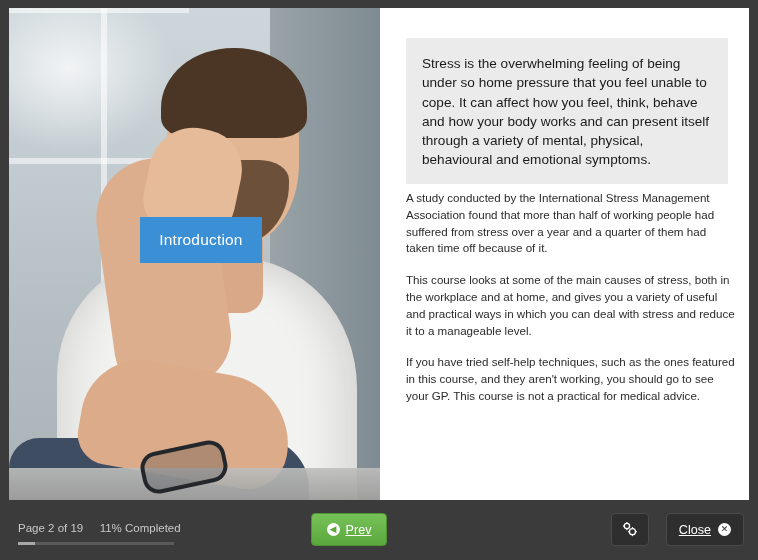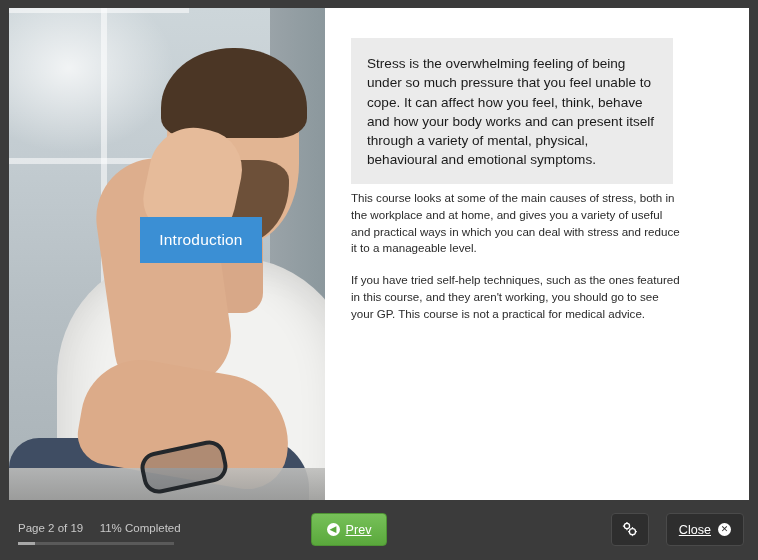--- a/index.html
+++ b/index.html
@@ -29,21 +29,21 @@
     top: 8px;
     width: 740px;
     height: 492px;
     background: #ffffff;
     display: flex;
     overflow: hidden;
   }
   
   .image-panel {
     position: relative;
-    width: 316px;
+    width: 371px;
     height: 492px;
     overflow: hidden;
     background: #a16207;
   }
   .photo {
     position: absolute;
     left: 0; top: 0;
     width: 371px;
     height: 492px;
     background:
@@ -341,22 +341,23 @@
         <div class="person-arm"></div>
         <div class="person-hand"></div>
         <div class="person-lowerarm"></div>
         <div class="bed-bottom"></div>
         <div class="glasses"></div>
       </div>
       <div class="intro-badge">Introduction</div>
     </div>
 
     <div class="text-panel">
-      <div class="callout">Stress is the overwhelming feeling of being under so much pressure that you feel unable to cope. It can affect how you feel, think, behave and how your body works and can present itself through a variety of mental, physical, behavioural and emotional symptoms.</div>
+      <div class="callout">Stress is the overwhelming feeling of being under so home pressure that you feel unable to cope. It can affect how you feel, think, behave and how your body works and can present itself through a variety of mental, physical, behavioural and emotional symptoms.</div>
       <div class="body-text">
+        <p>A study conducted by the International Stress Management Association found that more than half of working people had suffered from stress over a year and a quarter of them had taken time off because of it.</p>
         <p>This course looks at some of the main causes of stress, both in the workplace and at home, and gives you a variety of useful and practical ways in which you can deal with stress and reduce it to a manageable level.</p>
         <p>If you have tried self-help techniques, such as the ones featured in this course, and they aren't working, you should go to see your GP. This course is not a practical for medical advice.</p>
       </div>
     </div>
 
   </div>
 
   <div class="bottom-bar">
 
     <div class="progress-text">

